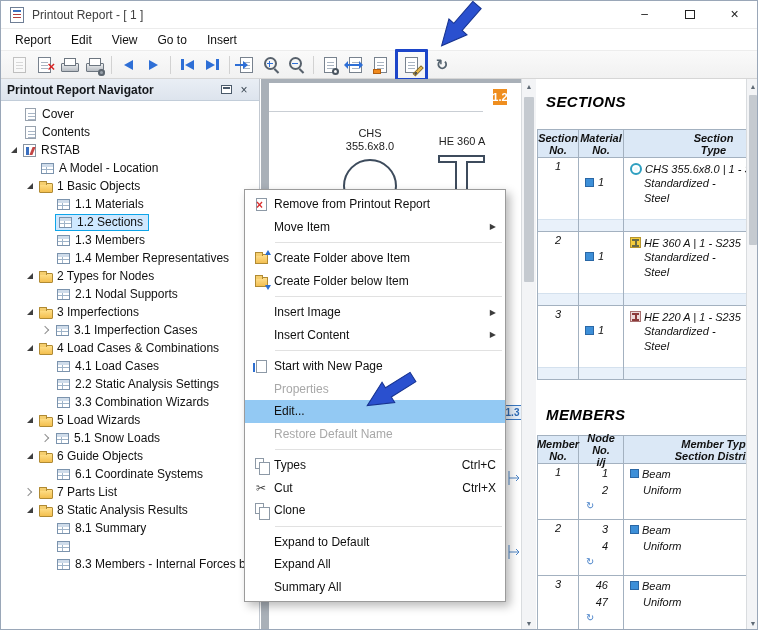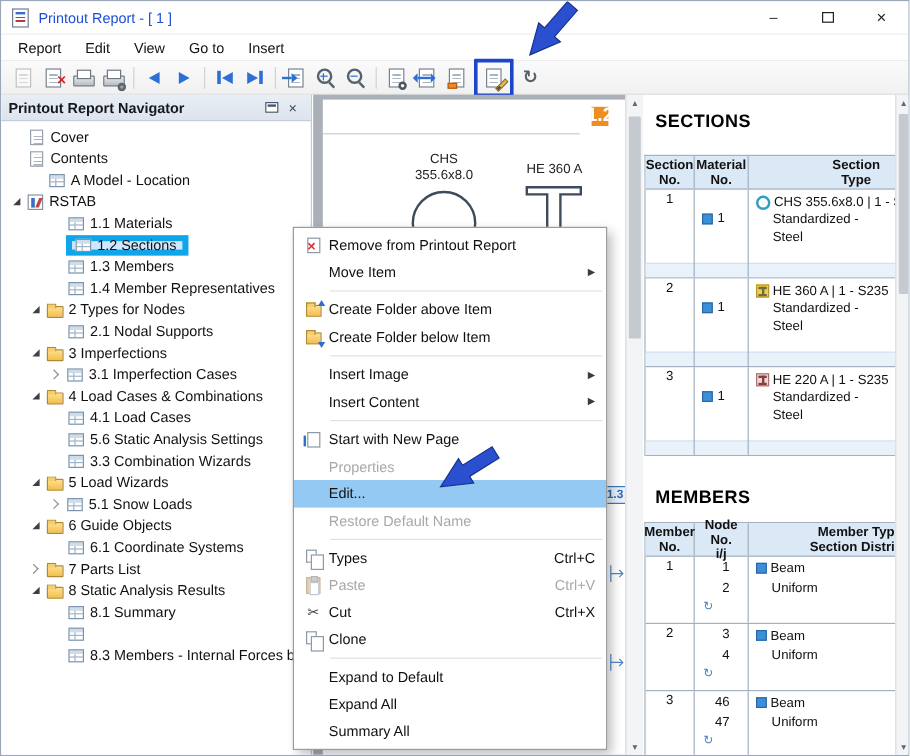--- a/index.html
+++ b/index.html
@@ -5,21 +5,21 @@
   *{margin:0;padding:0;box-sizing:border-box;}
   html,body{width:758px;height:630px;overflow:hidden;}
   body{font-family:"Liberation Sans","DejaVu Sans",sans-serif;font-size:12px;color:#111;background:#fff;}
   #win{position:relative;width:758px;height:630px;border:1px solid #9aa7b8;background:#fff;overflow:hidden;}
 
   
   .titlebar{position:absolute;left:0;top:0;width:756px;height:28px;background:#fff;display:flex;align-items:center;border-bottom:1px solid #ececec;}
   .appico{width:14px;height:16px;margin:0 8px 0 9px;background:#fff;border:1px solid #6f7e95;position:relative;}
   .appico::before{content:"";position:absolute;left:2px;top:2px;width:8px;height:2px;background:#3a6fbf;}
   .appico::after{content:"";position:absolute;left:2px;top:6px;width:8px;height:6px;background:repeating-linear-gradient(to bottom,#b23d3d 0 1px,transparent 1px 3px);}
-  .wtitle{font-size:12px;color:#1d4ed8;}
+  .wtitle{font-size:12px;color:#404040;}
   .wbtns{margin-left:auto;display:flex;height:28px;}
   .wbtn{width:45px;height:27px;display:flex;align-items:center;justify-content:center;color:#222;}
   .maxbox{width:10px;height:9px;border:1px solid #222;}
   .closeg{font-size:14px;line-height:1;}
 
   
   .menubar{position:absolute;left:0;top:28px;width:756px;height:22px;background:#fff;display:flex;align-items:center;padding-left:4px;border-bottom:1px solid #ededed;}
   .mitem{padding:3px 10px;color:#111;}
 
   
@@ -74,45 +74,45 @@
   .lbl{padding-left:3px;}
   .pg{width:11px;height:13px;border:1px solid #98a2ae;background-color:#fff;background-image:repeating-linear-gradient(to bottom,transparent 0 2px,#a9b6c6 2px 3px);background-size:7px 9px;background-position:2px 2px;background-repeat:no-repeat;}
   .tbl{width:13px;height:11px;border:1px solid #7b93ad;background-color:#fff;
     background-image:linear-gradient(#cfdcea,#cfdcea),linear-gradient(#9fb4c9,#9fb4c9),linear-gradient(#9fb4c9,#9fb4c9);
     background-size:100% 3px,100% 1px,1px 100%;background-position:0 0,0 5px,4px 0;background-repeat:no-repeat;}
   .fold{width:14px;height:10px;background:linear-gradient(#ffe08a,#f3bf4e);border:1px solid #b08a33;border-radius:1px;position:relative;margin-top:3px;}
   .fold::before{content:"";position:absolute;top:-3px;left:-1px;width:6px;height:3px;background:#f5ce6e;border:1px solid #b08a33;border-bottom:none;border-radius:1px 1px 0 0;}
   .appi{width:13px;height:13px;position:relative;background:#fff;border:1px solid #8893a0;}
   .appi::before{content:"";position:absolute;left:2px;top:2px;width:3px;height:8px;background:#3a6fbf;}
   .appi::after{content:"";position:absolute;left:7px;top:2px;width:3px;height:8px;background:#c24545;transform:skewX(-22deg);}
-  .selwrap{display:flex;align-items:center;background:#cfe8ff;border:5px solid #0ea5e9;padding:0 5px 0 1px;height:17px;}
+  .selwrap{display:flex;align-items:center;background:#cfe8ff;border:1px solid #0ea5e9;padding:0 5px 0 1px;height:17px;}
 
   
   .preview{position:absolute;left:260px;top:78px;width:260px;height:551px;background:#a9b0b8;overflow:hidden;}
   .ppage{position:absolute;left:8px;top:4px;width:252px;height:547px;background:#fff;overflow:hidden;}
   .prule{position:absolute;left:0;top:28px;width:214px;height:1px;background:#c9ced4;}
-  .badge-o{position:absolute;left:224px;top:6px;width:14px;height:16px;background:#ef8e1f;color:#fff;font-weight:bold;font-size:16px;display:flex;align-items:center;justify-content:center;}
+  .badge-o{position:absolute;left:224px;top:6px;width:14px;height:16px;background:#ef8e1f;color:#fff;font-weight:bold;font-size:11px;display:flex;align-items:center;justify-content:center;}
   .badge-b{position:absolute;left:230px;top:322px;width:27px;height:15px;background:#e8f1fb;border:1px solid #3a78c2;color:#2f6bb5;font-weight:bold;font-size:10px;display:flex;align-items:center;justify-content:center;}
   .chslab{position:absolute;left:60px;top:44px;width:82px;text-align:center;font-size:11px;color:#222;line-height:13px;}
   .helab{position:absolute;left:155px;top:52px;width:76px;text-align:center;font-size:11px;color:#222;}
   .chscirc{position:absolute;left:74px;top:76px;width:54px;height:54px;border:2px solid #3d4b5c;border-radius:50%;}
   .ibeam{position:absolute;left:168px;top:70px;}
   .bmark{position:absolute;color:#4f86c6;}
 
   
   .sbar{position:absolute;top:78px;height:551px;background:#f3f4f6;border-left:1px solid #d9dcdf;}
   .sbar.mid{left:520px;width:15px;}
   .sbar.rgt{left:745px;width:13px;}
   .sarr{position:absolute;left:0;width:100%;height:14px;display:flex;align-items:center;justify-content:center;color:#5f6a75;font-size:7px;}
   .sarr.up{top:0;}
   .sarr.dn{bottom:0;}
   .sthumb{position:absolute;left:2px;right:2px;background:#c5cad0;border-radius:1px;}
 
   
-  .rpane{position:absolute;left:535px;top:78px;width:210px;height:551px;background:#fff;overflow:hidden;font-size:11px;}
+  .rpane{position:absolute;left:535px;top:78px;width:210px;height:551px;background:#fff;overflow:hidden;font-size:11px;font-style:italic;}
   .rtitle{position:absolute;left:10px;font-weight:bold;font-size:15px;letter-spacing:.4px;color:#000;}
   .rtab{position:absolute;left:1px;width:266px;border-left:1px solid #a3b1c0;border-top:1px solid #a3b1c0;}
   .hdr{display:grid;grid-template-columns:41px 45px 180px;background:#dbe8f6;border-bottom:1px solid #a3b1c0;}
   .hdr .hc{height:27px;border-right:1px solid #a3b1c0;display:flex;flex-direction:column;align-items:center;justify-content:center;font-weight:bold;line-height:12px;text-align:center;}
   .sb,.mb{display:grid;grid-template-columns:41px 45px 180px;position:relative;border-bottom:1px solid #a3b1c0;}
   .sb{height:74px;}
   .mb{height:56px;}
   .band{position:absolute;left:0;right:0;bottom:0;height:12px;background:#e9f1fa;border-top:1px solid #d4e1ee;}
   .cc{position:relative;border-right:1px solid #a3b1c0;padding:1px 2px;background:transparent;}
   .numc{text-align:center;padding-top:2px;}
@@ -279,32 +279,39 @@
             <span class="pg"></span>
           </span>
           <span class="lbl">Cover</span>
         </div>
       <div class="trow p1">
           <span class="i">
             <span class="pg"></span>
           </span>
           <span class="lbl">Contents</span>
         </div>
-      <div class="trow p2">
-          <span class="i">
-            <span class="tbl"></span>
-          </span>
-          <span class="lbl">A Model - Location</span>
-        </div>
       <div class="trow p0">
           <span class="chev e"></span>
           <span class="i">
             <span class="appi"></span>
           </span>
           <span class="lbl">RSTAB</span>
+        </div>
+      <div class="trow p2">
+          <span class="i">
+            <span class="tbl"></span>
+          </span>
+          <span class="lbl">A Model - Location</span>
+        </div>
+      <div class="trow p1">
+          <span class="chev e"></span>
+          <span class="i">
+            <span class="fold"></span>
+          </span>
+          <span class="lbl">1 Basic Objects</span>
         </div>
       <div class="trow p3">
           <span class="i">
             <span class="tbl"></span>
           </span>
           <span class="lbl">1.1 Materials</span>
         </div>
       <div class="trow p3">
           <span class="selwrap">
             <span class="i">
@@ -362,21 +369,21 @@
       <div class="trow p3">
           <span class="i">
             <span class="tbl"></span>
           </span>
           <span class="lbl">4.1 Load Cases</span>
         </div>
       <div class="trow p3">
           <span class="i">
             <span class="tbl"></span>
           </span>
-          <span class="lbl">5.6 Static Analysis Settings</span>
+          <span class="lbl">2.2 Static Analysis Settings</span>
         </div>
       <div class="trow p3">
           <span class="i">
             <span class="tbl"></span>
           </span>
           <span class="lbl">3.3 Combination Wizards</span>
         </div>
       <div class="trow p1">
           <span class="chev e"></span>
           <span class="i">
@@ -669,27 +676,20 @@
       <span class="clab">Restore Default Name</span>
     </div>
     <div class="csep"></div>
     <div class="cmi">
       <span class="cico">
           <span class="cpy"></span>
         </span>
       <span class="clab">Types</span>
       <span class="csc">Ctrl+C</span>
     </div>
-    <div class="cmi dis2">
-      <span class="cico" style="opacity:.5;">
-          <span class="pst"></span>
-        </span>
-      <span class="clab">Paste</span>
-      <span class="csc">Ctrl+V</span>
-    </div>
     <div class="cmi">
       <span class="cico">
           <span class="ctg">✂</span>
         </span>
       <span class="clab">Cut</span>
       <span class="csc">Ctrl+X</span>
     </div>
     <div class="cmi">
       <span class="cico">
           <span class="cpy"></span>

